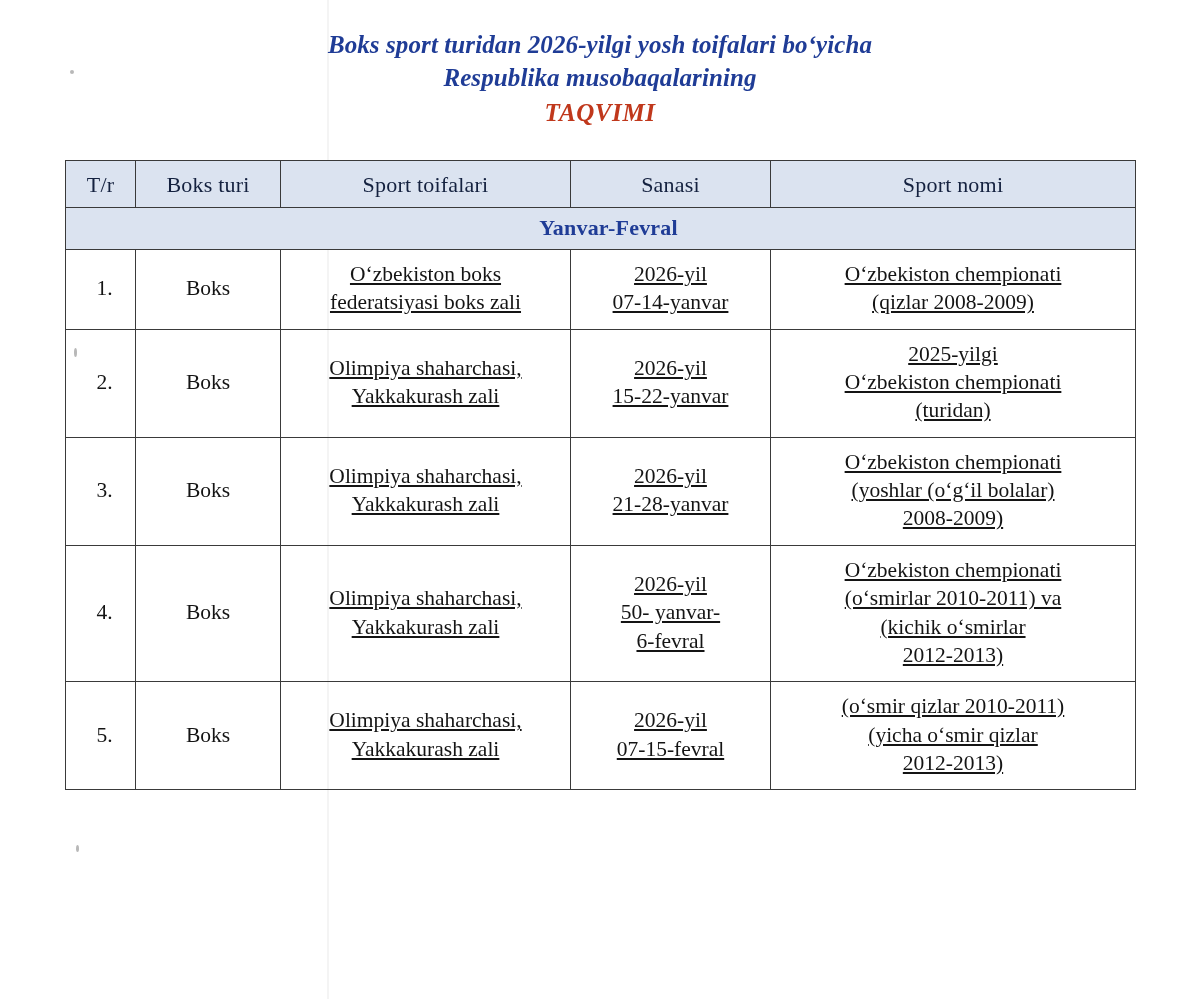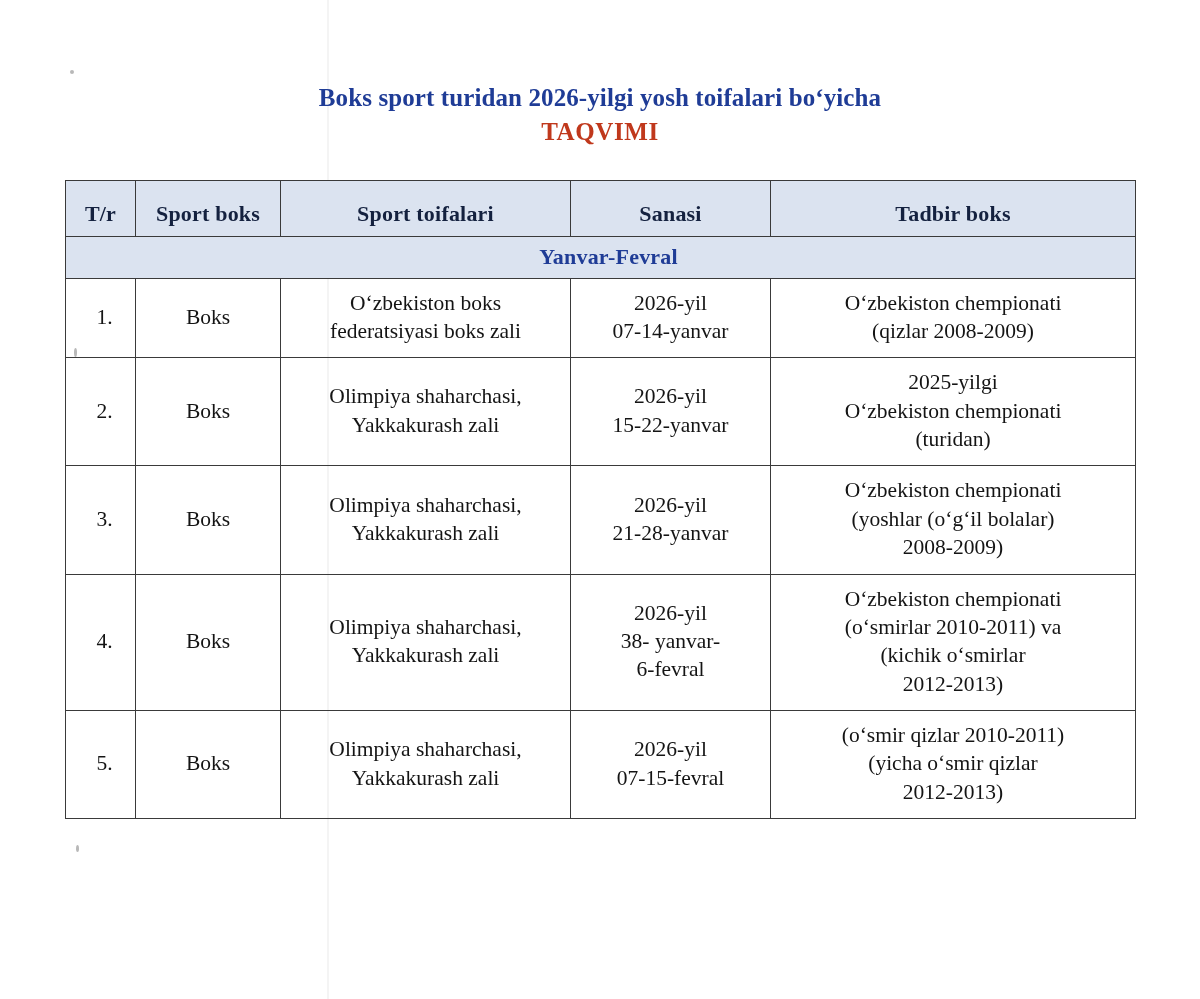--- a/index.html
+++ b/index.html
@@ -28,21 +28,22 @@
     position: absolute;
     background: rgba(0,0,0,0.28);
     border-radius: 50%;
   }
   .page {
     position: relative;
     padding: 0;
   }
   .title-block {
     text-align: center;
-    padding-top: 81px;
+    padding-top: 28px;
+    font-style: italic;
   }
   .title-line {
     font-size: 25px;
     font-weight: bold;
     color: #1f3c96;
     line-height: 1.33;
     letter-spacing: 0.1px;
   }
   .title-taqvimi {
     font-size: 25px;
@@ -63,23 +64,23 @@
   }
   table.calendar th,
   table.calendar td {
     border: 1.6px solid #3a3a3a;
     vertical-align: middle;
     text-align: center;
   }
   thead th {
     background: #dbe3f0;
     font-size: 22px;
-    font-weight: bold;
+    font-weight: normal;
     color: #14213f;
-    padding: 20px 2px 9px 2px;
+    padding: 11px 2px 9px 2px;
     letter-spacing: 0.2px;
   }
   .col-tr { width: 70px; }
   .col-sport { width: 145px; }
   .col-majmua { width: 290px; }
   .col-sana { width: 200px; }
   .col-tadbir { width: 365px; }
 
   tr.section-row td {
     background: #dbe3f0;
@@ -98,54 +99,56 @@
   }
   td.cell-tr {
     text-align: left;
     padding-left: 14px;
     font-size: 21.5px;
   }
   td.cell-majmua,
   td.cell-tadbir,
   td.cell-sana {
     text-align: center;
+    text-decoration: underline;
   }
   .line { display: block; white-space: nowrap; }
 </style>
 </head>
 <body>
 
 <div class="scan-line"></div>
 <div class="speck" style="left:70px; top:70px; width:4px; height:4px;"></div>
 <div class="speck" style="left:74px; top:348px; width:3px; height:9px;"></div>
 <div class="speck" style="left:76px; top:845px; width:3px; height:7px;"></div>
 
 <div class="page">
 
   <div class="title-block">
     <div class="title-line">Boks sport turidan 2026-yilgi yosh toifalari bo‘yicha</div>
+    <div class="title-line">Respublika musobaqalarining</div>
     <div class="title-taqvimi">TAQVIMI</div>
   </div>
 
   <div class="table-wrap">
     <table class="calendar">
       <colgroup>
         <col class="col-tr">
         <col class="col-sport">
         <col class="col-majmua">
         <col class="col-sana">
         <col class="col-tadbir">
       </colgroup>
       <thead>
         <tr>
           <th>T/r</th>
-          <th>Sport boks</th>
+          <th>Boks turi</th>
           <th>Sport toifalari</th>
           <th>Sanasi</th>
-          <th>Tadbir boks</th>
+          <th>Sport nomi</th>
         </tr>
       </thead>
       <tbody>
 
         <tr class="section-row">
           <td colspan="5">Yanvar-Fevral</td>
         </tr>
 
         <tr>
           <td class="cell-tr">1.</td>
@@ -202,21 +205,21 @@
 
         <tr>
           <td class="cell-tr">4.</td>
           <td class="cell-sport">Boks</td>
           <td class="cell-majmua">
             <span class="line">Olimpiya shaharchasi,</span>
             <span class="line">Yakkakurash zali</span>
           </td>
           <td class="cell-sana">
             <span class="line">2026-yil</span>
-            <span class="line">38- yanvar-</span>
+            <span class="line">50- yanvar-</span>
             <span class="line">6-fevral</span>
           </td>
           <td class="cell-tadbir">
             <span class="line">O‘zbekiston chempionati</span>
             <span class="line">(o‘smirlar 2010-2011) va</span>
             <span class="line">(kichik o‘smirlar</span>
             <span class="line">2012-2013)</span>
           </td>
         </tr>
 

